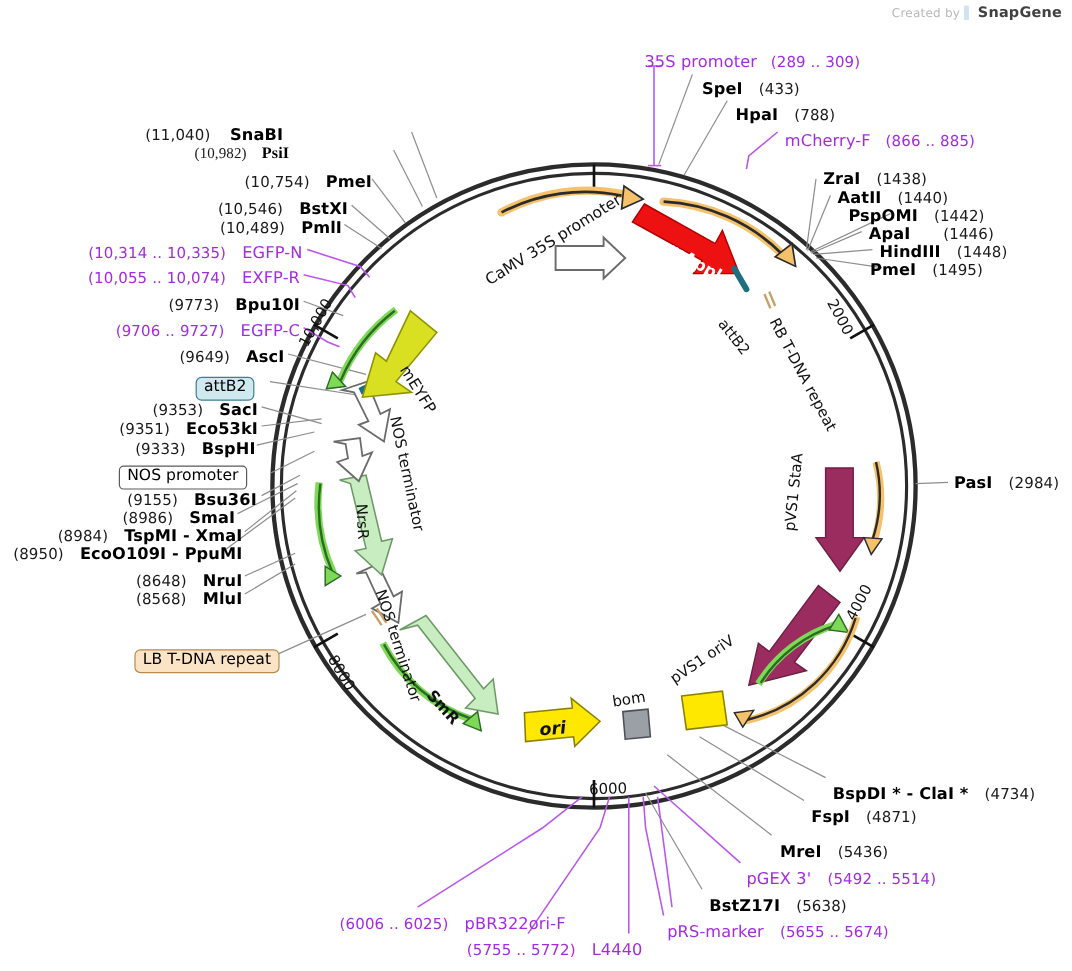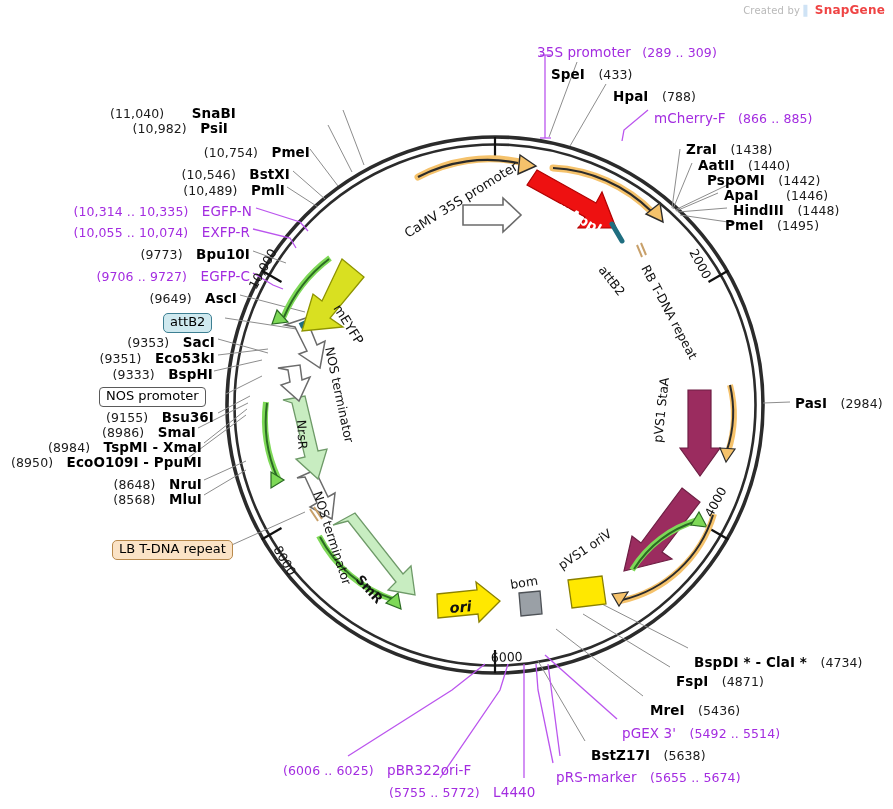--- a/index.html
+++ b/index.html
@@ -11,21 +11,21 @@
   .pos{font-weight:normal;font-size:12.5px;color:#1a1a1a;}
   .purple{color:#a32ce0;}
   .purple .pos{color:#a32ce0;text-align:center;}
   .ctr-title{font-weight:bold;font-size:16px;text-align:center;}
   .ctr-sub{font-size:13px;text-align:center;}
   .boxlab{font-size:13px;border:1px solid #5a5a5a;border-radius:4px;
           padding:1px 6px 2px 6px;background:#fff;display:inline-block;line-height:1.15;}
   .boxlab.attb2{background:#cfe9ef;border-color:#3d7f92;border-radius:5px;}
   .boxlab.lbdna{background:#fbe3c6;border-color:#b98a4d;border-radius:5px;}
   .watermark{font-size:10px;color:#b9b9b9;letter-spacing:.2px;}
-  .watermark b{color:#ef4444;font-weight:bold;font-size:12px;}
+  .watermark b{color:#404040;font-weight:bold;font-size:12px;}
   svg{position:absolute;left:0;top:0;}
   .ldr{stroke:#8d8d8d;stroke-width:1;fill:none;}
   .ldrp{stroke:#bb55ee;stroke-width:1.3;fill:none;}
 </style>
 </head>
 <body>
 
 <div class="abs watermark" style="right:8px;top:3px;">
   <span>Created by</span>
   <span style="color:#cfe3f5;font-weight:bold;">▌</span>
@@ -250,21 +250,21 @@
   </g>
 </svg>
 
 <div class="abs" style="left:395px;top:388px;width:200px;">
 </div>
 
 <div class="abs lbl purple" style="left:537px;top:44px;">
   <span>35S promoter</span>
   <span class="pos" style="margin-left:7px;">(289 .. 309)</span>
 </div>
-<div class="abs lbl" style="left:551px;top:66px;">
+<div class="abs lbl" style="left:585px;top:66px;">
   <span class="enz">SpeI</span>
   <span class="pos" style="margin-left:9px;">(433)</span>
 </div>
 <div class="abs lbl" style="left:613px;top:88px;">
   <span class="enz">HpaI</span>
   <span class="pos" style="margin-left:9px;">(788)</span>
 </div>
 <div class="abs lbl purple" style="left:654px;top:110px;">
   <span>mCherry-F</span>
   <span class="pos" style="margin-left:8px;">(866 .. 885)</span>
@@ -293,24 +293,24 @@
 <div class="abs lbl" style="left:725px;top:217px;">
   <span class="enz">PmeI</span>
   <span class="pos" style="margin-left:9px;">(1495)</span>
 </div>
 <div class="abs lbl" style="left:795px;top:395px;">
   <span class="enz">PasI</span>
   <span class="pos" style="margin-left:9px;">(2984)</span>
 </div>
 
 <div class="abs lbl" style="left:236px;top:105px;transform:translateX(-100%);">
-  <span class="pos" style="margin-right:23px;">(11,040)</span>
+  <span class="pos" style="margin-right:12px;">(11,040)</span>
   <span class="enz">SnaBI</span>
 </div>
-<div class="abs lbl" style="left:228px;top:120px;transform:translateX(-100%);">
+<div class="abs lbl" style="left:241px;top:120px;transform:translateX(-100%);font-family:Liberation Serif, serif;">
   <span class="pos" style="margin-right:9px;">(10,982)</span>
   <span class="enz">PsiI</span>
 </div>
 <div class="abs lbl" style="left:310px;top:144px;transform:translateX(-100%);">
   <span class="pos" style="margin-right:9px;">(10,754)</span>
   <span class="enz">PmeI</span>
 </div>
 <div class="abs lbl" style="left:290px;top:166px;transform:translateX(-100%);">
   <span class="pos" style="margin-right:9px;">(10,546)</span>
   <span class="enz">BstXI</span>

